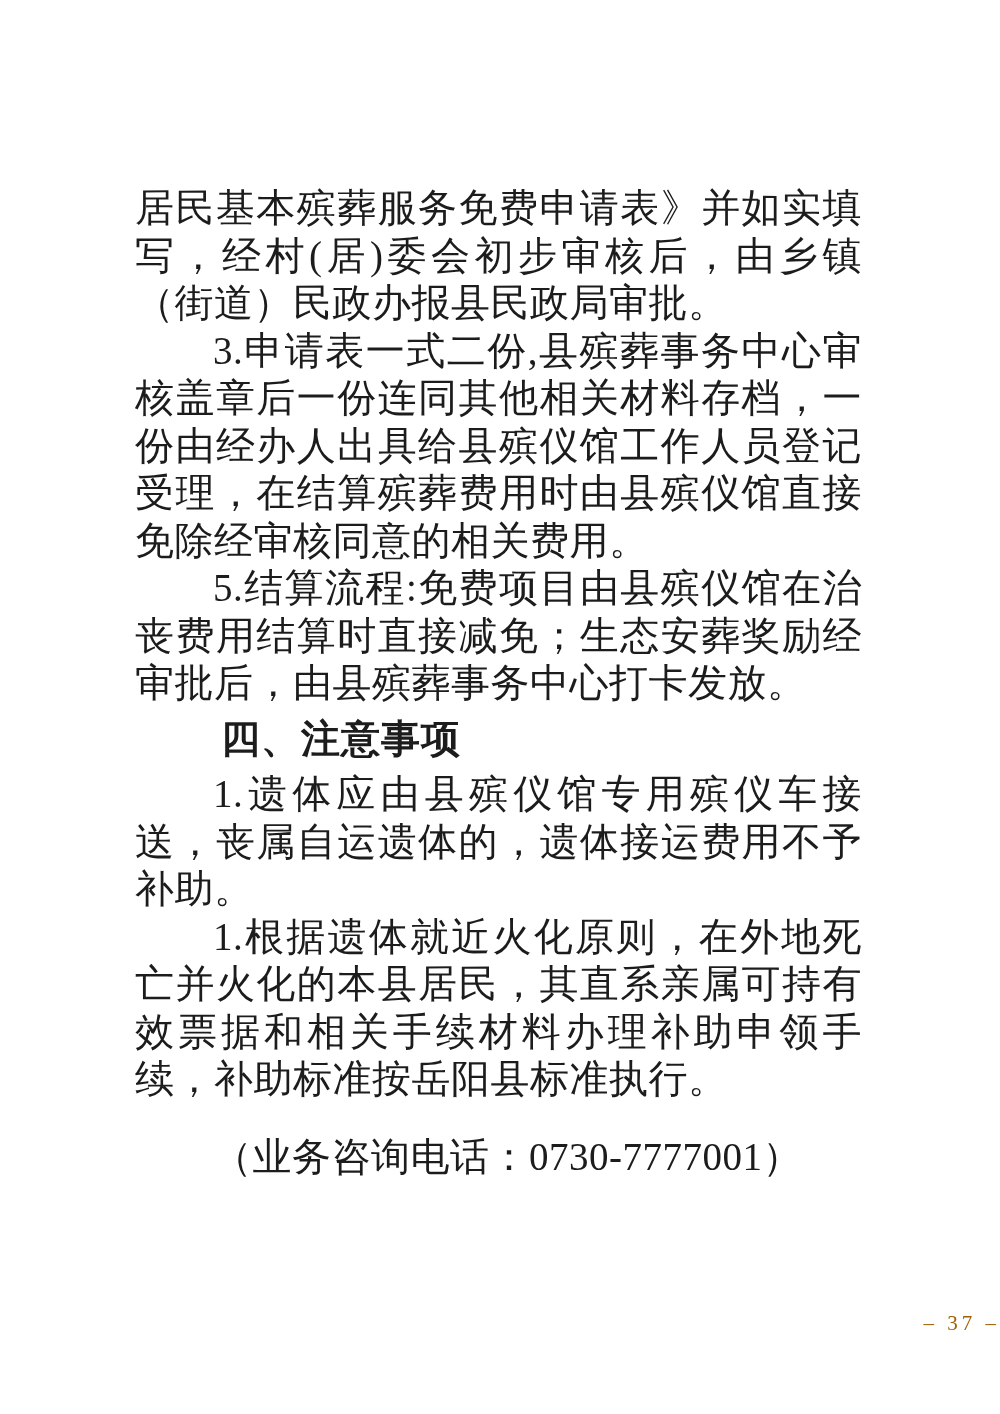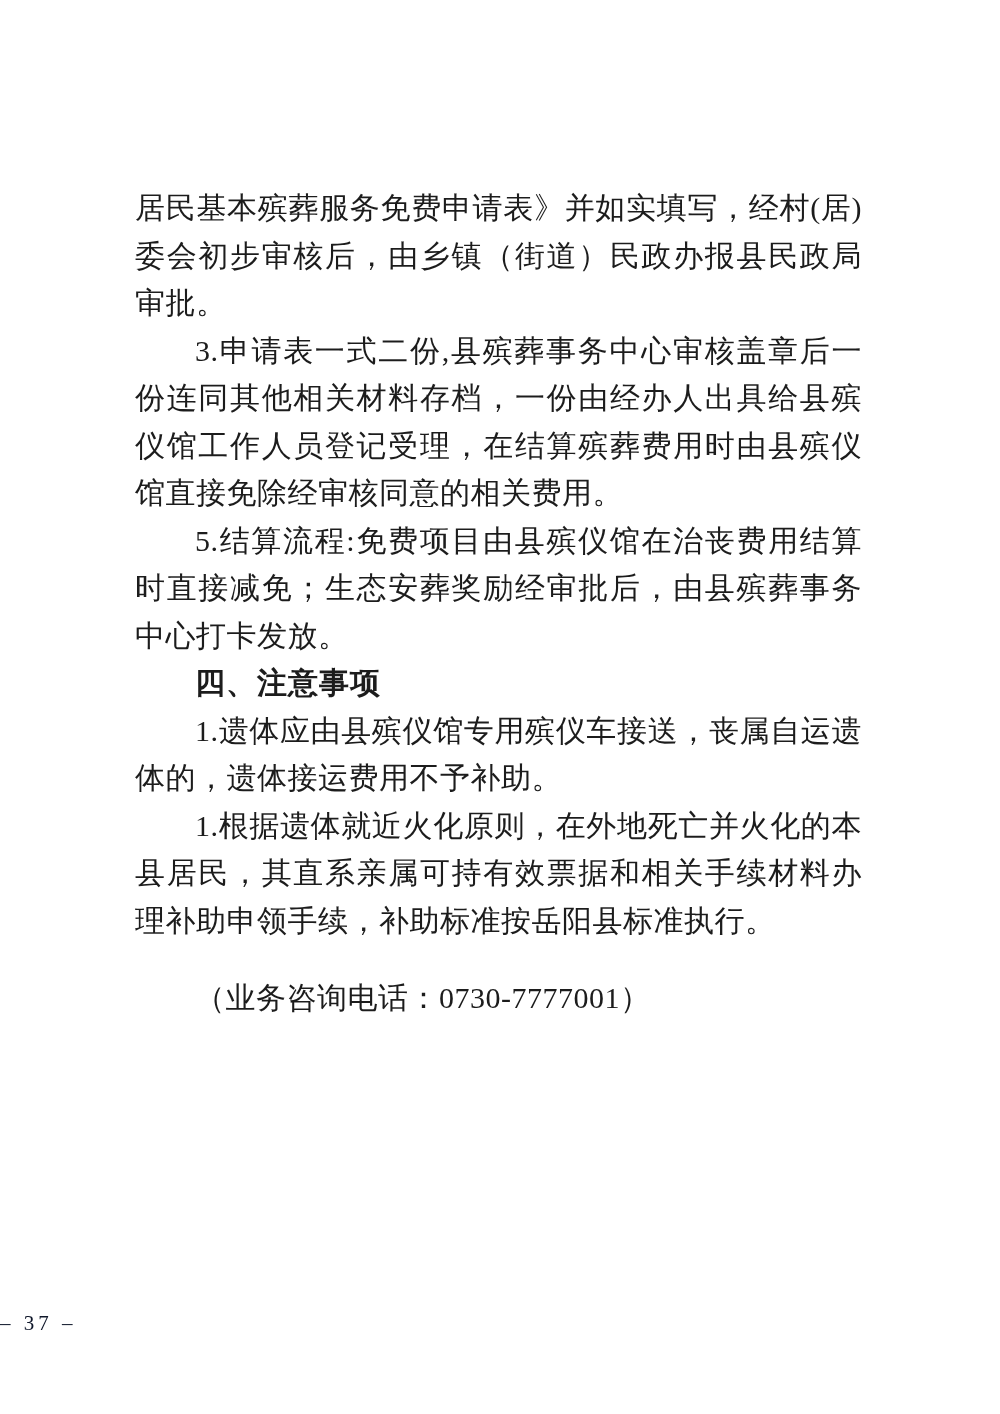--- a/index.html
+++ b/index.html
@@ -15,54 +15,54 @@
     background: #ffffff;
     overflow: hidden;
     font-family: "Liberation Serif", "DejaVu Serif", serif;
     color: #1c1c1c;
   }
   .content {
     position: absolute;
     left: 135px;
     top: 184px;
     width: 727px;
-    font-size: 30px;
+    font-size: 39px;
     line-height: 47.5px;
     text-align: justify;
     letter-spacing: 0.5px;
   }
   .para {
     margin: 0;
     text-indent: 2em;
   }
   .para-flush {
     margin: 0;
     text-indent: 0;
   }
   .heading {
-    margin: 0;
+    margin: 8px;
     text-indent: 2em;
     font-family: Liberation Sans, sans-serif;
     font-weight: 700;
     letter-spacing: 1px;
   }
   .contact {
     margin: 30px 0 0 0;
     text-indent: 2em;
   }
   .footer {
     position: absolute;
     top: 1308px;
     left: 0;
     width: 100%;
-    text-align: left;
+    text-align: right;
     font-size: 21px;
     line-height: 30px;
     letter-spacing: 4px;
-    color: #0f172a;
+    color: #a16207;
   }
 </style>
 </head>
 <body>
 
 <div class="page">
   <div class="content">
     <p class="para-flush">居民基本殡葬服务免费申请表》并如实填写，经村(居)委会初步审核后，由乡镇（街道）民政办报县民政局审批。</p>
     <p class="para">3.申请表一式二份,县殡葬事务中心审核盖章后一份连同其他相关材料存档，一份由经办人出具给县殡仪馆工作人员登记受理，在结算殡葬费用时由县殡仪馆直接免除经审核同意的相关费用。</p>
     <p class="para">5.结算流程:免费项目由县殡仪馆在治丧费用结算时直接减免；生态安葬奖励经审批后，由县殡葬事务中心打卡发放。</p>

